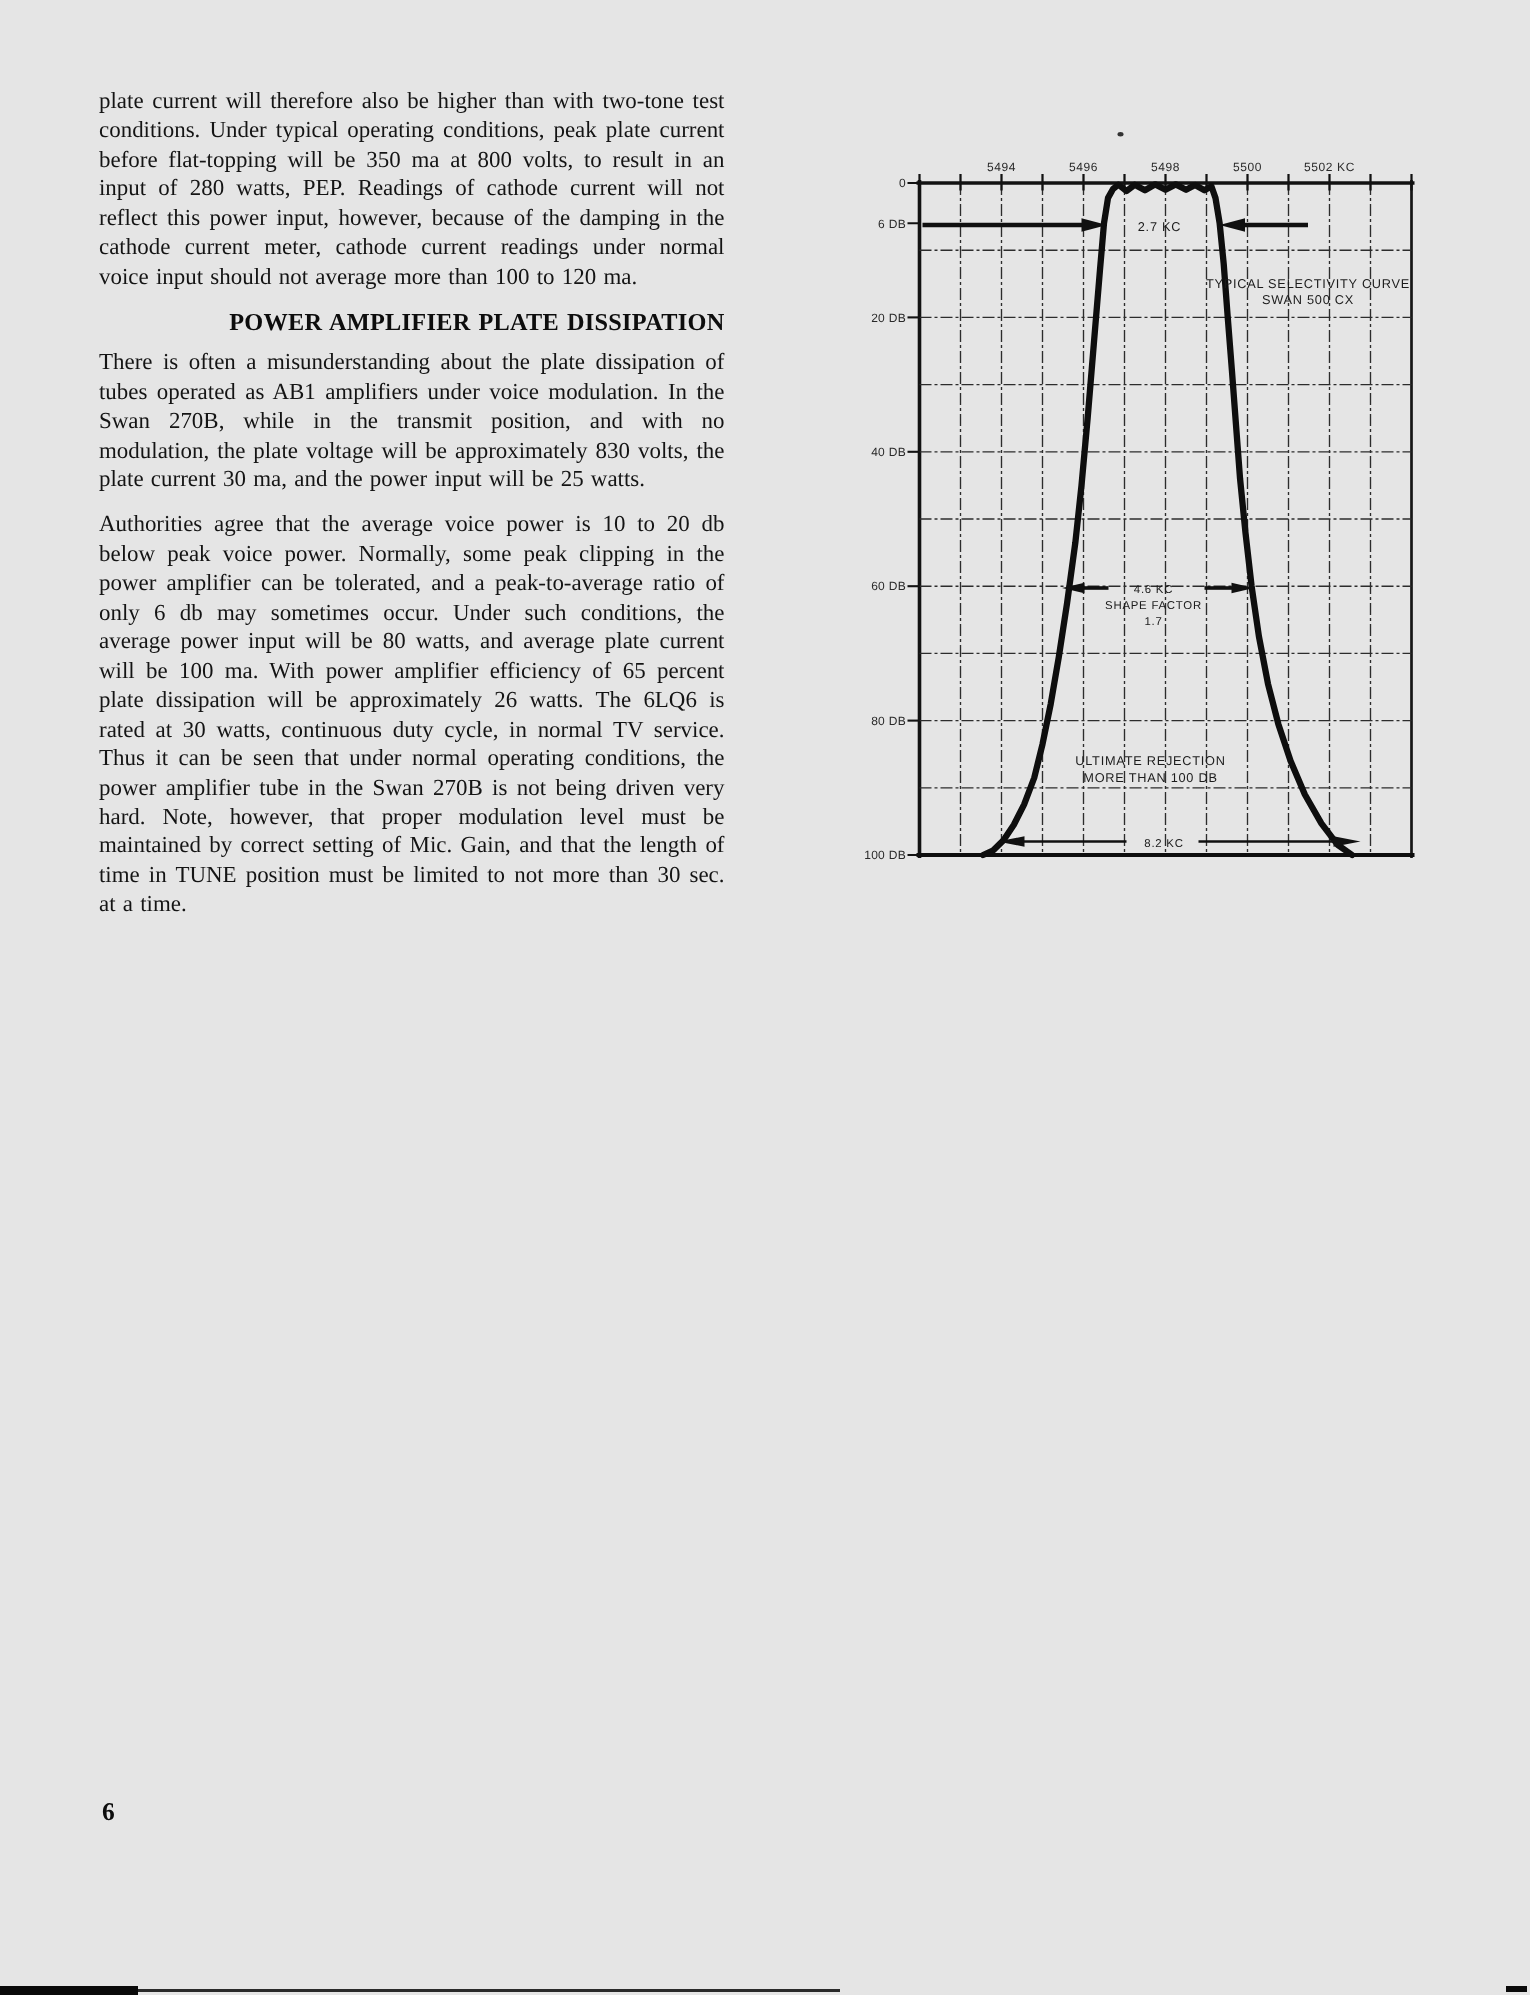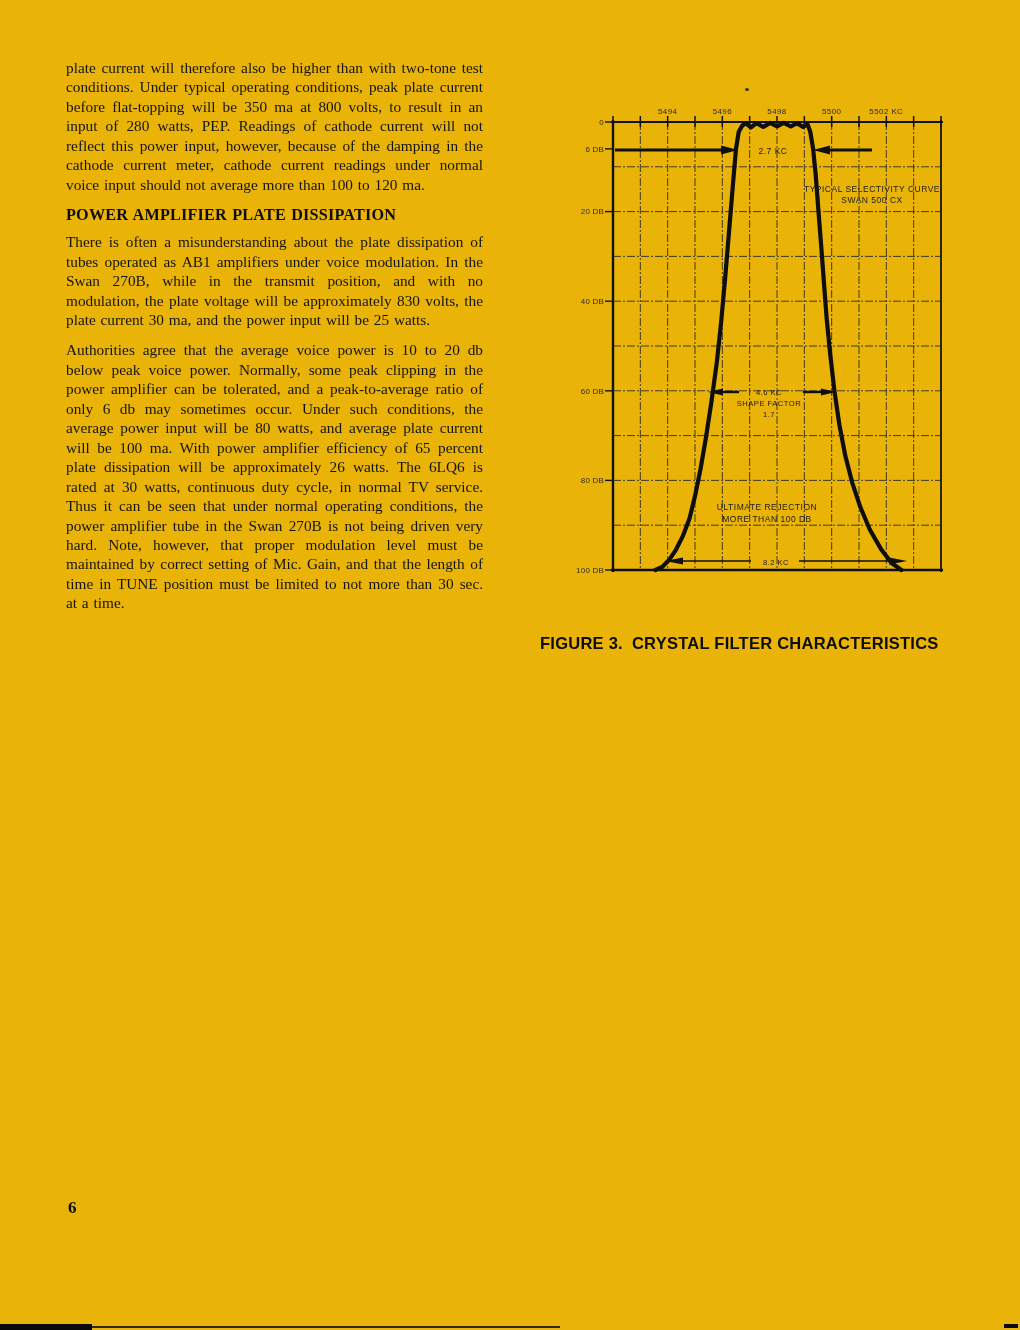--- a/index.html
+++ b/index.html
@@ -1,26 +1,26 @@
 <!DOCTYPE html>
 <html><head>
 <meta charset="utf-8">
 <style>
   html,body{margin:0;padding:0;}
   body{width:1020px;height:1330px;background:#ffffff;position:relative;
        font-family:"Liberation Serif", serif;color:#161616;overflow:hidden;}
-  .page{position:absolute;inset:0;background:#eab308;}
+  .page{position:absolute;inset:0;background:#e5e5e5;}
 
   
   .text-col{position:absolute;left:66px;top:58px;width:417px;
             font-size:15.3px;line-height:19.45px;text-align:justify;
             color:#141414;word-spacing:1px;}
   .text-col p{margin:0 0 11px 0;}
   .text-col h2{font-size:16.2px;line-height:20px;margin:10px 0 7px 0;
-               letter-spacing:.2px;text-align:left;color:#0d0d0d;}
+               letter-spacing:.2px;text-align:right;color:#0d0d0d;}
 
   
   .fig{position:absolute;left:560px;top:82px;width:400px;height:505px;margin:0;}
   .fig svg{display:block;width:400px;height:505px;}
   .figcaption{position:absolute;left:540px;top:634px;width:402px;
               font-family:"Liberation Sans", sans-serif;font-weight:700;
               font-size:16.5px;letter-spacing:.25px;color:#0d0d0d;white-space:nowrap;}
   .figcaption .cap-label{margin-right:9px;}
 
   
@@ -146,23 +146,20 @@
       <g>
         <line class="arrow-line" x1="661" y1="561" x2="731" y2="561" stroke-width="1.6"></line>
         <polygon class="arrow-head" points="645,561 663,557.5 663,564.5"></polygon>
         <line class="arrow-line" x1="779" y1="561" x2="871" y2="561" stroke-width="1.6"></line>
         <polygon class="arrow-head" points="887,561 869,557.5 869,564.5"></polygon>
         <text class="ann-sm" x="756" y="564.5" text-anchor="middle">8.2 KC</text>
       </g>
     </svg>
   </figure>
 
-  <div class="figcaption">
-    <span class="cap-label">FIGURE 3.</span><span>CRYSTAL FILTER CHARACTERISTICS</span>
-  </div>
 
   <div class="page-number">6</div>
 
   <div class="speck"></div>
   <div class="edge-thick"></div>
   <div class="edge-thin"></div>
   <div class="edge-right"></div>
 </div>
 
 </body></html>

